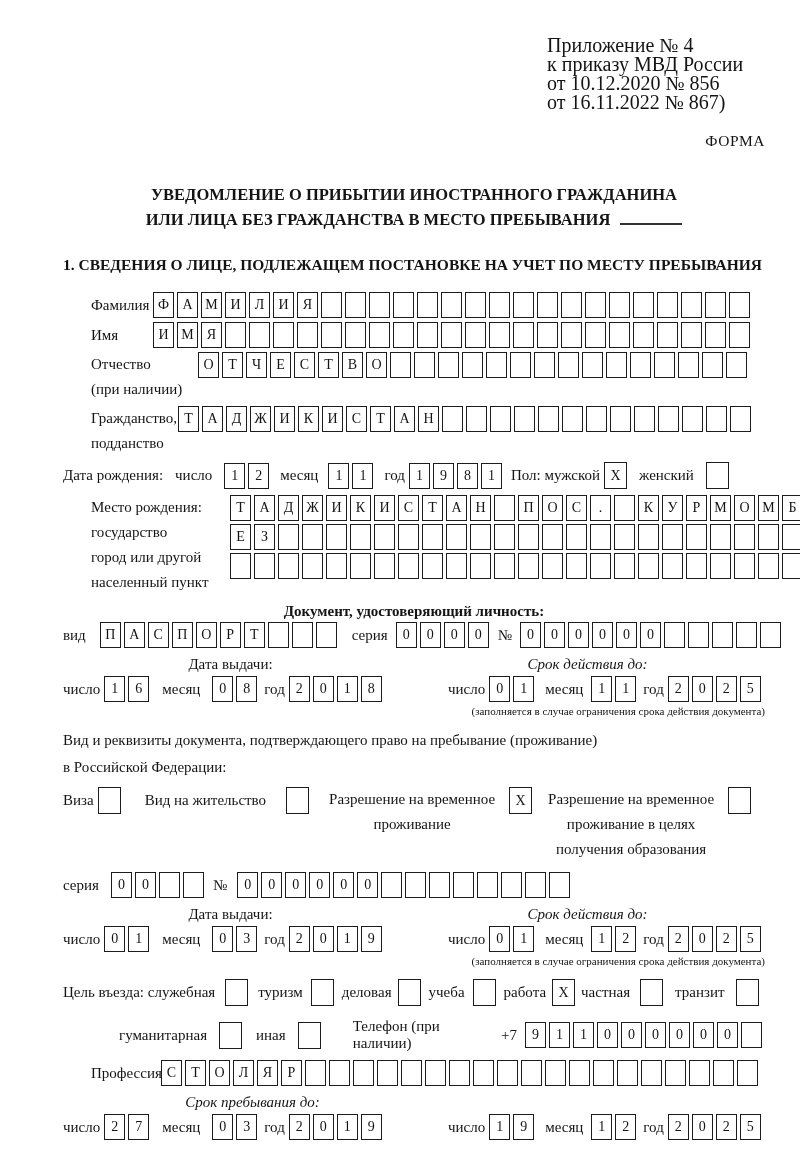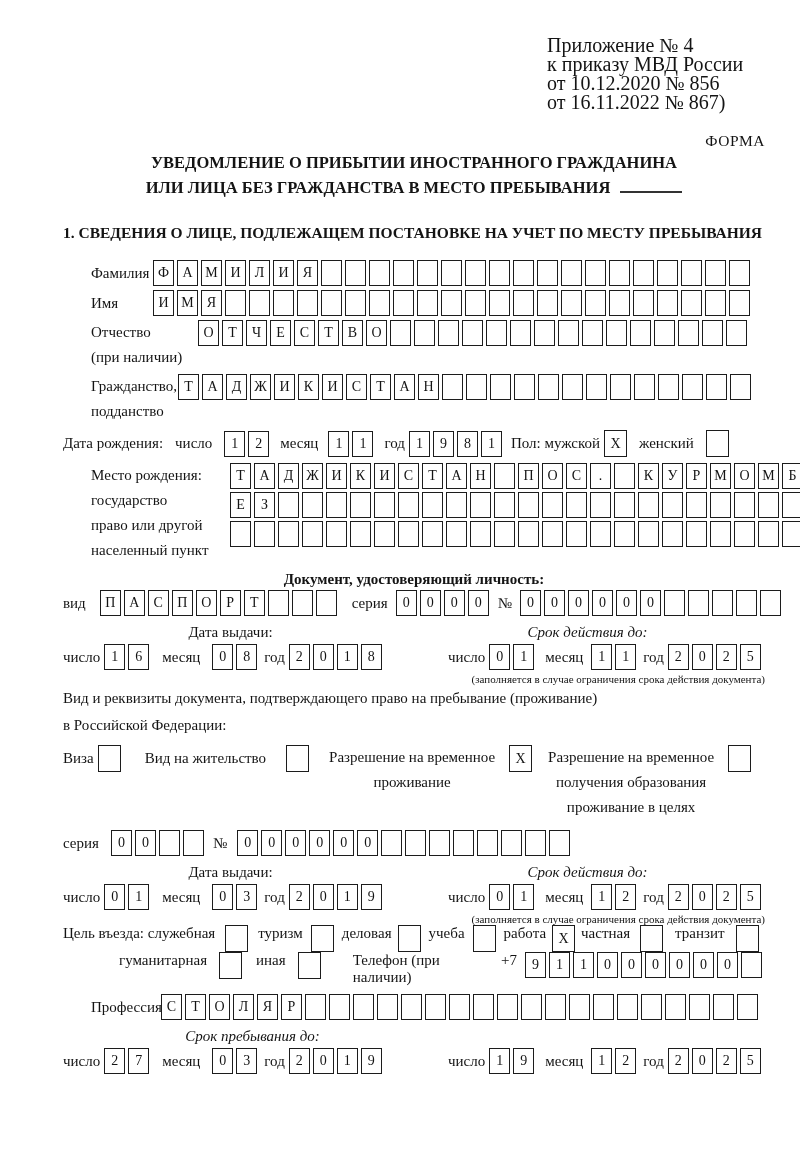--- a/index.html
+++ b/index.html
@@ -12,21 +12,21 @@
     position:relative;
   }
   .page { padding:36px 35px 0 63px; }
 
   
   .appendix { width:218px; margin-left:auto; font-size:20px; line-height:19px; }
   .appendix .amend { margin-top:5px; }
   .forma { text-align:right; font-weight:normal; font-size:15.5px; margin-top:20px; letter-spacing:.5px; }
 
   
-  .title { text-align:center; font-weight:bold; font-size:16.5px; line-height:25px; margin-top:0; }
+  .title { text-align:center; font-weight:bold; font-size:16.5px; line-height:25px; margin-top:32px; }
   .blank-line { display:inline-block; width:62px; border-bottom:2.2px solid #333; margin-left:10px; }
   .sec-heading { font-weight:bold; font-size:15.5px; margin-top:24px; }
 
   
   .cells { display:inline-flex; flex:none; }
   .cell {
     flex:none; width:21px; height:26px; margin-right:3px;
     border:1.6px solid #1c1c1c;
     display:inline-flex; align-items:center; justify-content:center;
     font-size:14px; background:#fff;
@@ -54,25 +54,25 @@
 
   .dates-header { display:flex; margin-top:8px; }
   .dh-left { width:335px; text-align:center; }
   .dh-right { width:355px; text-align:center; margin-left:12px;font-style:italic; }
   .date-row { display:flex; align-items:center; margin-top:3px; }
   .dgroup { display:flex; align-items:center; flex:none; }
   .dg-left { width:335px; }
   .dg-right { margin-left:12px; padding-left:38px; }
   .note-right { text-align:right; font-size:11px; margin-top:3px; }
 
-  .para { line-height:27px; }
+  .para { margin-top:10px; line-height:27px; }
   .permit-row { display:flex; align-items:flex-start; margin-top:6px; }
   .opt-lines { text-align:center; line-height:25px; }
 
-  .purpose-row { display:flex; align-items:flex-start; }
+  .purpose-row { display:flex; align-items:center; margin-top:12px; }
 </style>
 </head>
 <body>
 
 <div class="page">
 
   <div class="appendix">
     <div>Приложение № 4</div>
     <div>к приказу МВД России</div>
     <div>от 10.12.2020 № 856</div>
@@ -236,21 +236,21 @@
     <span class="ml6">Пол: мужской</span>
     <span class="checkbox ml4">X</span>
     <span class="ml12">женский</span>
     <span class="checkbox ml12"></span>
   </div>
 
   <div class="frow top" style="margin-top:6px">
     <span class="flabel w139">
       <div>Место рождения:</div>
       <div>государство</div>
-      <div>право или другой</div>
+      <div>город или другой</div>
       <div>населенный пункт</div>
     </span>
     <span class="stack">
       <span class="cells">
           <span class="cell">Т</span>
           <span class="cell">А</span>
           <span class="cell">Д</span>
           <span class="cell">Ж</span>
           <span class="cell">И</span>
           <span class="cell">К</span>
@@ -423,22 +423,22 @@
     <span class="checkbox ml4"></span>
     <span class="ml24" style="line-height:27px">Вид на жительство</span>
     <span class="checkbox ml20"></span>
     <span class="opt-lines ml20">
       <div>Разрешение на временное</div>
       <div>проживание</div>
     </span>
     <span class="checkbox ml14">X</span>
     <span class="opt-lines ml16">
       <div>Разрешение на временное</div>
+      <div>проживание в целях</div>
       <div>получения образования</div>
-      <div>проживание в целях</div>
     </span>
     <span class="checkbox ml14"></span>
   </div>
 
   <div class="frow" style="margin-top:10px">
     <span>серия</span>
     <span class="cells ml12">
         <span class="cell">0</span>
         <span class="cell">0</span>
         <span class="cell"></span>

